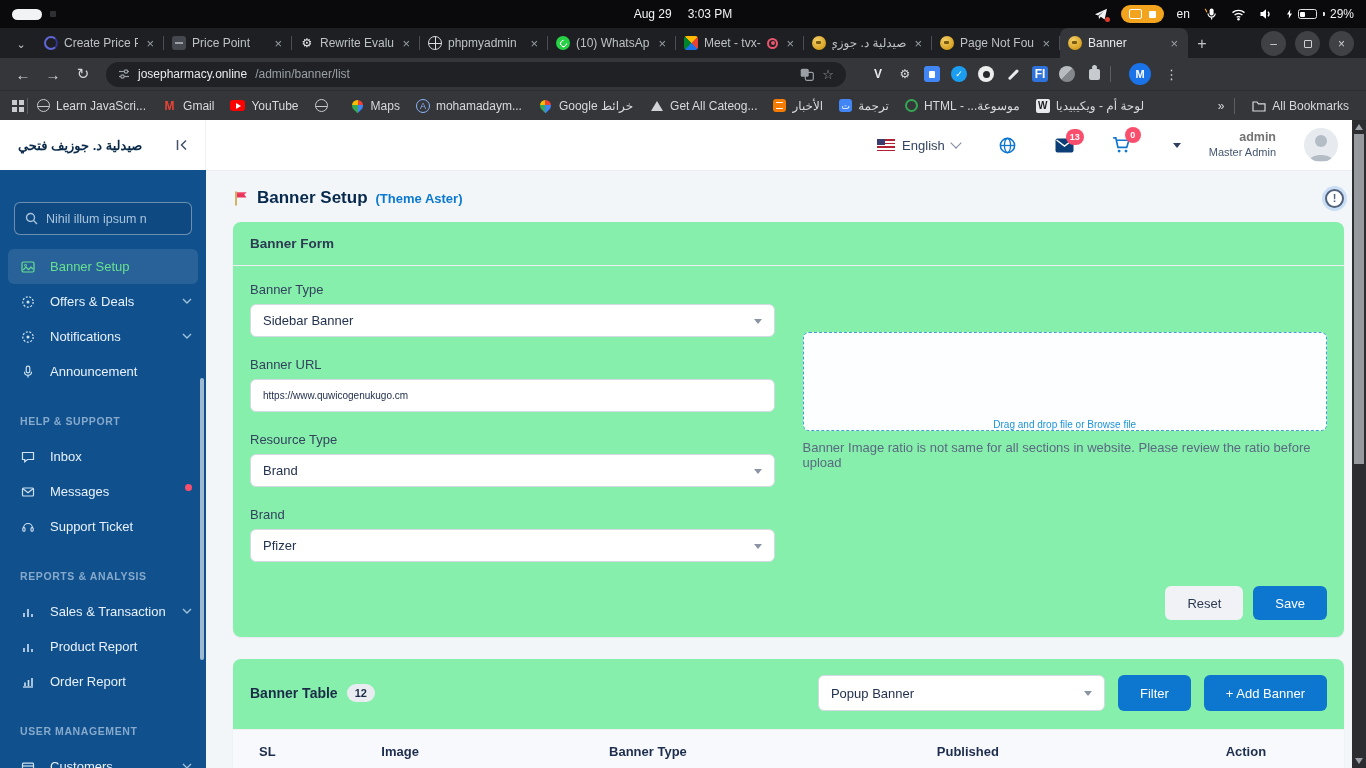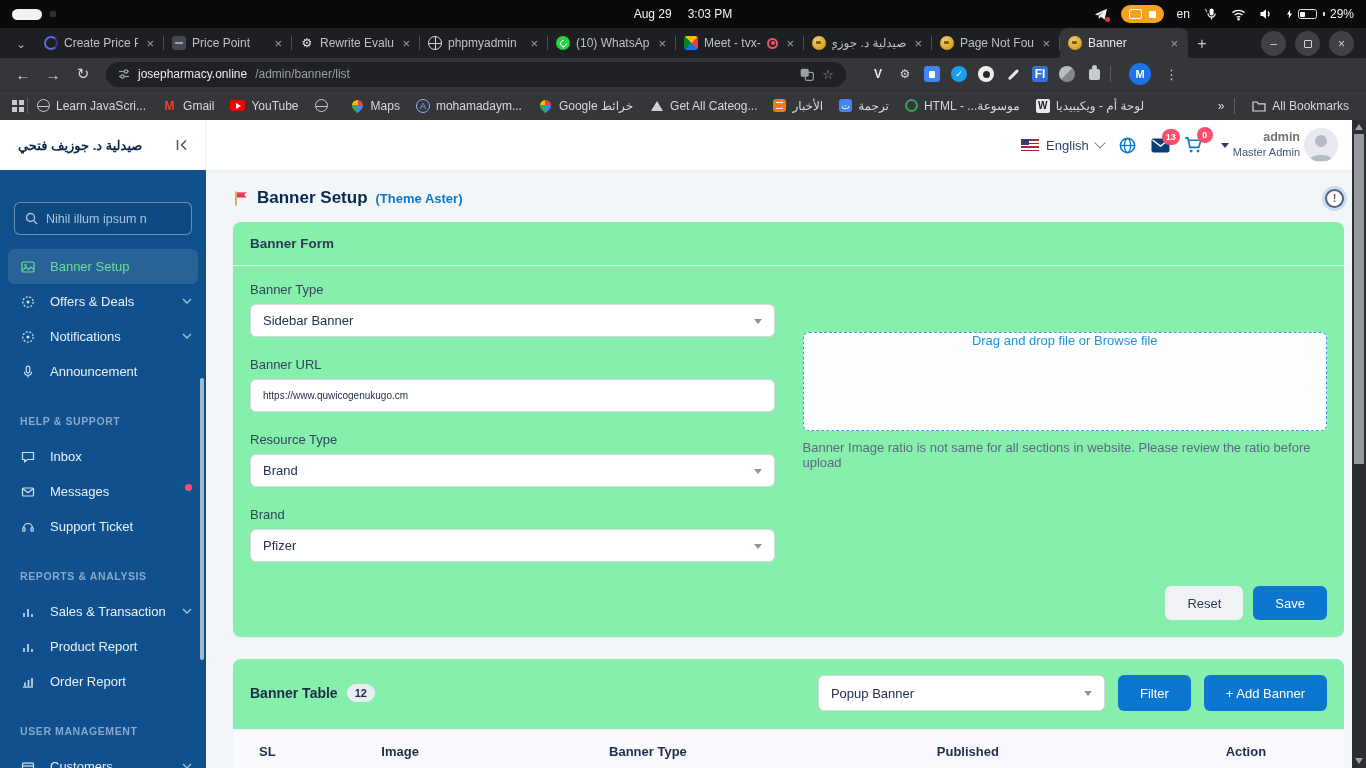--- a/index.html
+++ b/index.html
@@ -111,21 +111,21 @@
 .snav-item{height:35px;display:flex;align-items:center;gap:14px;padding:0 14px 0 20px;color:#e8f1fb;font-size:13px}
 .snav-item .lbl{flex:1;white-space:nowrap;overflow:hidden}
 .snav-item.active{margin:0 8px;padding-left:12px;background:rgba(255,255,255,.1);border-radius:6px;color:#68e092}
 .snav-item.active svg *{stroke:#68e092}
 .sec-head{margin:26px 0 12px;padding:0 20px;font-size:10.5px;font-weight:bold;letter-spacing:.6px;color:#86a9cc}
 .red-dot{width:7px;height:7px;border-radius:50%;background:#f94f6d;margin:-8px 0 0 -8px}
 .side-thumb{position:absolute;right:2px;top:208px;width:4px;height:282px;background:rgba(255,255,255,.6);border-radius:2px}
 
 
 .main-col{flex:1;display:flex;flex-direction:column;min-width:0}
-.app-header{height:50px;background:#fff;display:flex;align-items:center;justify-content:flex-end;gap:4px;padding:0 28px;box-shadow:0 1px 0 #e9edf1}
+.app-header{height:50px;background:#fff;display:flex;align-items:center;justify-content:flex-end;gap:28px;padding:0 28px;box-shadow:0 1px 0 #e9edf1}
 .lang{display:flex;align-items:center;gap:7px;font-size:13px;color:#32445f}
 .us-flag{width:18px;height:12px;background:repeating-linear-gradient(#b22234 0 1.8px,#fff 1.8px 3.6px);position:relative;flex:none}
 .us-flag:after{content:"";position:absolute;left:0;top:0;width:8px;height:6px;background:#3c3b6e}
 .chev{width:8px;height:8px;border-right:1.6px solid #7c8aa0;border-bottom:1.6px solid #7c8aa0;transform:rotate(45deg);margin-top:-4px}
 .hd-ic{position:relative;margin-left:10px}
 .badge{position:absolute;top:-9px;right:-10px;min-width:16px;height:16px;border-radius:8px;background:#f94f6d;color:#fff;font-size:9px;font-weight:bold;display:flex;align-items:center;justify-content:center;padding:0 4px}
 .prof-caret{width:0;height:0;border-left:4px solid transparent;border-right:4px solid transparent;border-top:5px solid #2e3f5c;margin-left:14px}
 .who{text-align:right;line-height:1.25}
 .who .nm{font-size:12.5px;font-weight:bold;color:#737373}
 .who .rl{font-size:11px;color:#44566f}
@@ -138,21 +138,21 @@
 .info-ic{margin-left:auto;width:19px;height:19px;border-radius:50%;border:2px solid #53627c;color:#53627c;font-size:11px;font-weight:bold;display:flex;align-items:center;justify-content:center;background:#fff;box-shadow:0 0 0 3px rgba(58,140,230,.22)}
 
 .card{background:#86efac;border-radius:8px;box-shadow:0 1px 2px rgba(16,30,54,.06)}
 .card-h{padding:14px 17px;font-size:13.5px;font-weight:bold;color:#2c3a52;border-bottom:1px solid #edf0f4}
 .form-body{display:grid;grid-template-columns:1fr 1fr;column-gap:28px;padding:16px 17px 0}
 .field{margin-bottom:20px}
 .field .flabel{display:block;font-size:13px;color:#33435e;margin-bottom:7px}
 .control{height:33px;border:1px solid #d4dae1;border-radius:6px;display:flex;align-items:center;padding:0 12px;font-size:13px;color:#22324e;position:relative;background:#fff}
 .control.select:after{content:"";position:absolute;right:12px;top:50%;margin-top:-2px;border-left:4px solid transparent;border-right:4px solid transparent;border-top:5px solid #8a94a4}
 .control input{border:none;outline:none;width:100%;font-size:10px;color:#22324e;font-family:"Liberation Sans",sans-serif;background:transparent}
-.dropzone{margin-top:50px;height:99px;border:1px dashed #3d9fd8;border-radius:6px;display:flex;align-items:flex-start;justify-content:center;color:#1d94d8;font-size:13px;background:#fdfeff}
+.dropzone{margin-top:50px;height:99px;border:1px dashed #3d9fd8;border-radius:6px;display:flex;align-items:flex-end;justify-content:center;color:#1d94d8;font-size:10px;background:#fdfeff}
 .hint1{margin-top:27px;font-size:13px;color:#3d4c66}
 .hint2{margin-top:9px;font-size:13px;color:#5a6a82}
 .form-foot{display:flex;justify-content:flex-end;gap:10px;padding:4px 17px 17px}
 .btn{height:34px;border-radius:6px;font-size:13px;display:flex;align-items:center;justify-content:center;padding:0 22px}
 .btn-light{background:#f0f2f5;color:#2c3a52}
 .btn-blue{background:#0d76cf;color:#fff}
 
 .tbl-card{margin-top:22px}
 .tbl-head{display:flex;align-items:center;padding:16px 17px}
 .tbl-title{font-size:14px;font-weight:bold;color:#1c2c48;display:flex;align-items:center;gap:9px}

